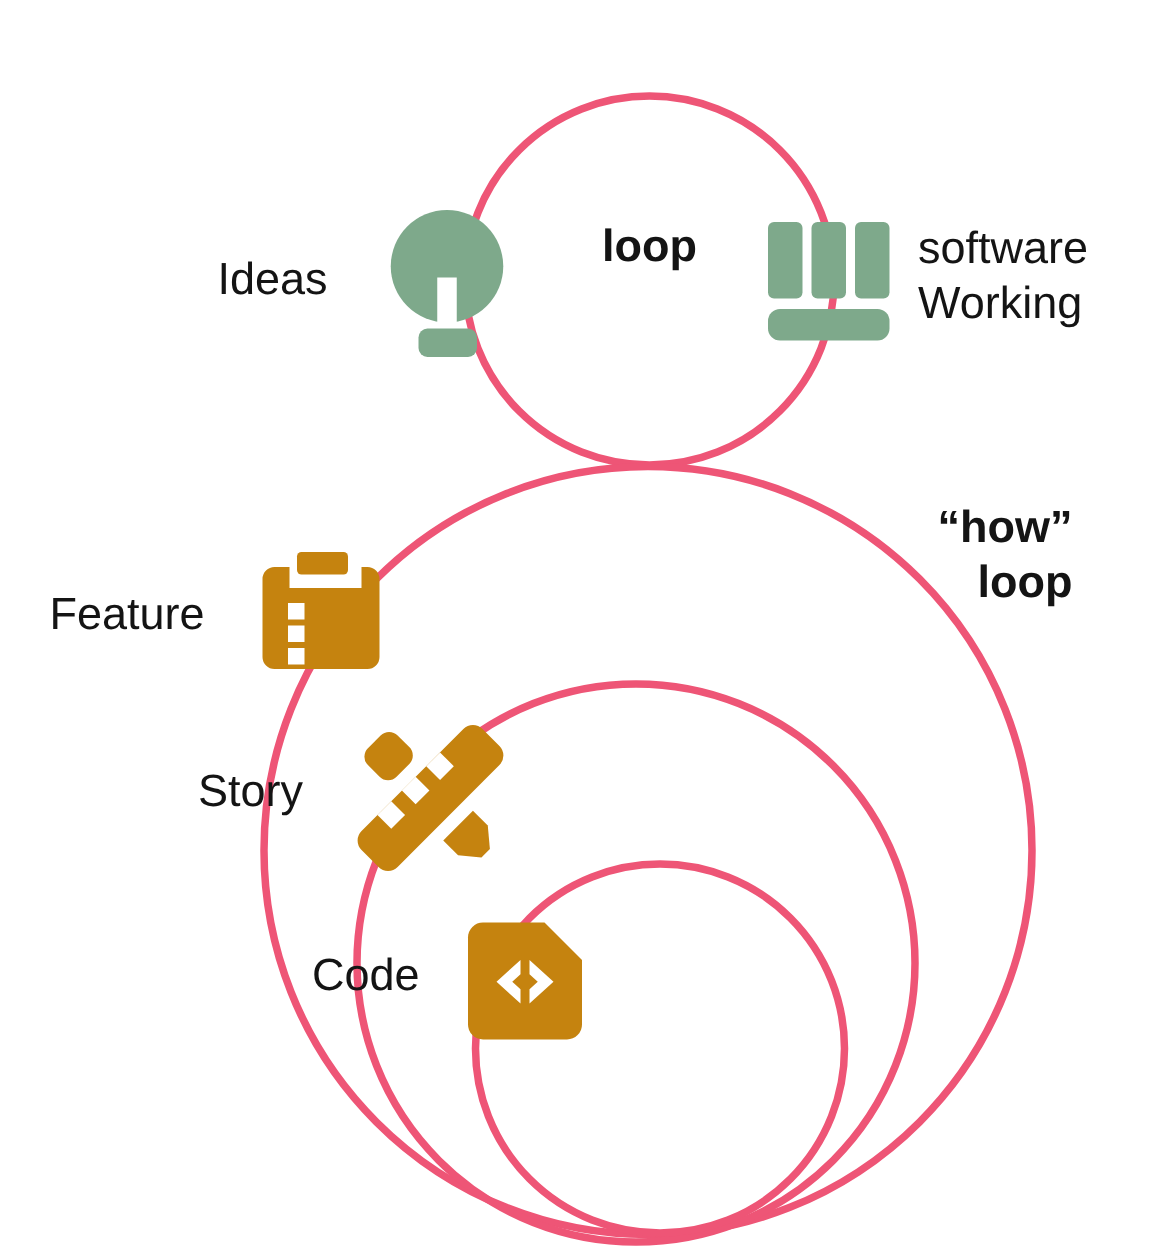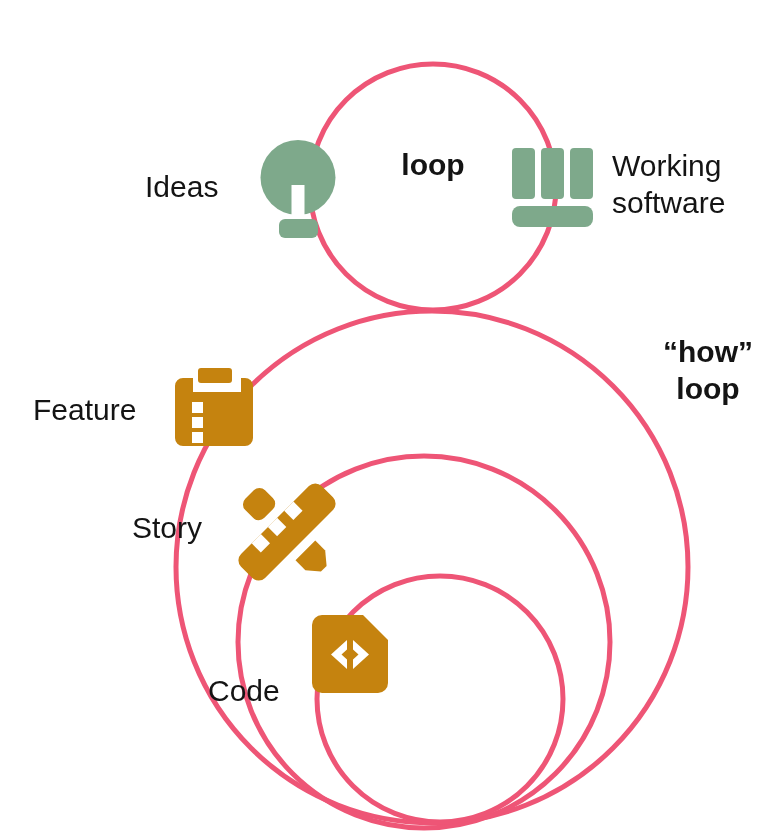--- a/index.html
+++ b/index.html
@@ -77,28 +77,28 @@
     </g>
   </svg>
 
   <div class="label" style="left:145px; top:168px;">Ideas</div>
 
   <div class="label loop-label" style="left:433px; top:146px;">
     <span>loop</span>
   </div>
 
   <div class="label" style="left:612px; top:147px;">
+    <span>software</span>
     <span>Working</span>
-    <span>software</span>
   </div>
 
-  <div class="label loop-label" style="left:708px; top:333px;">
+  <div class="label loop-label" style="left:670px; top:333px;text-align:right;">
     <span>“how”</span>
     <span>loop</span>
   </div>
 
   <div class="label" style="left:33px; top:391px;text-align:center;">Feature</div>
 
   <div class="label" style="left:132px; top:509px;">Story</div>
 
-  <div class="label" style="left:208px; top:632px;margin-top:40px;">Code</div>
+  <div class="label" style="left:208px; top:632px;">Code</div>
 
 </div>
 
 </body></html>

